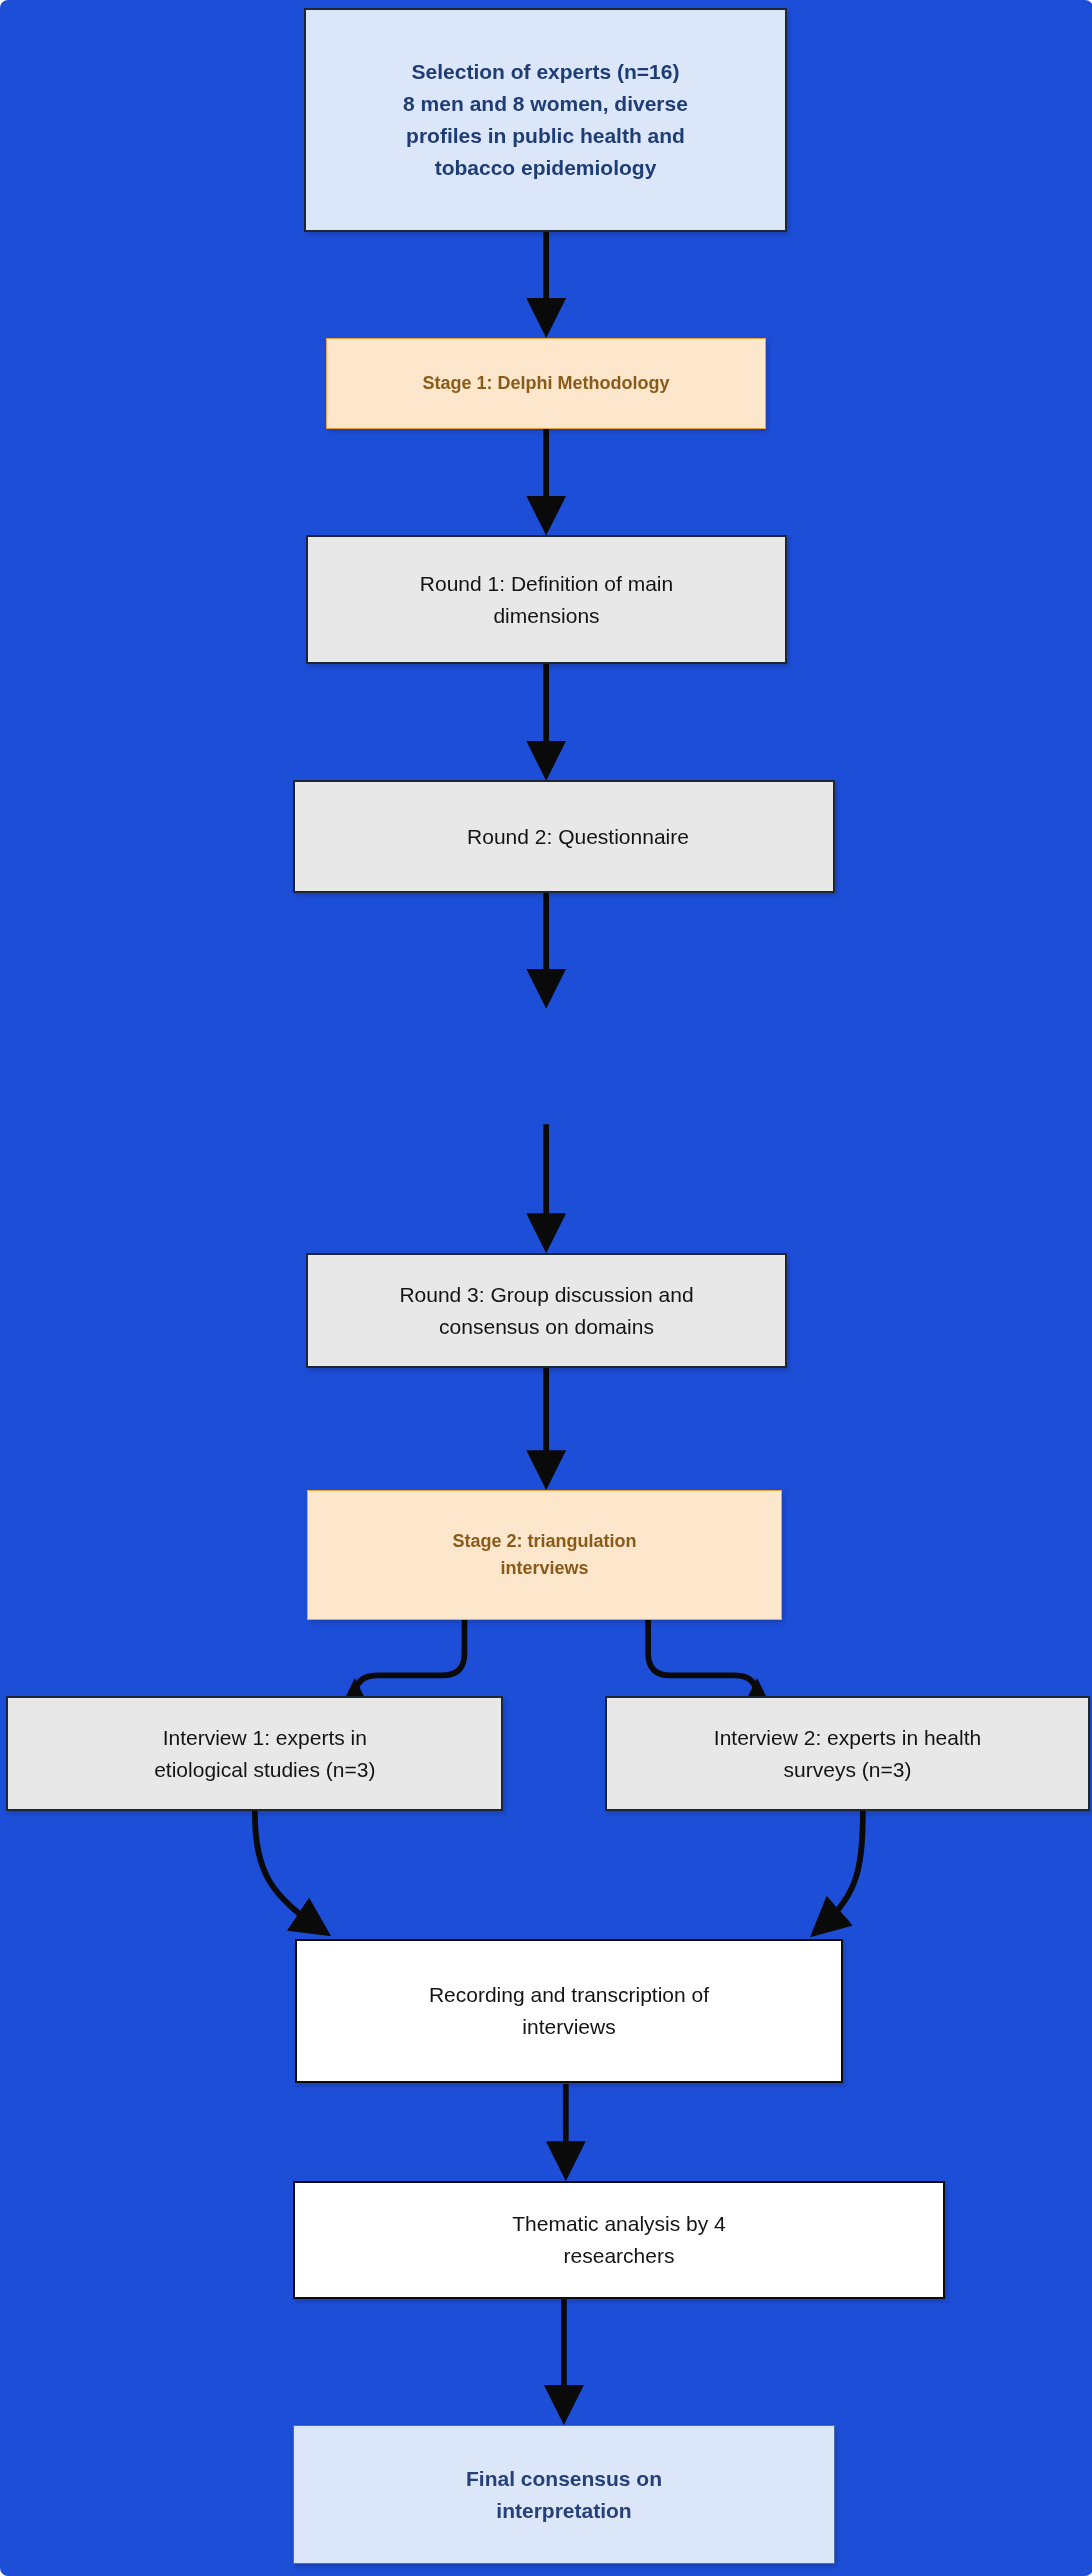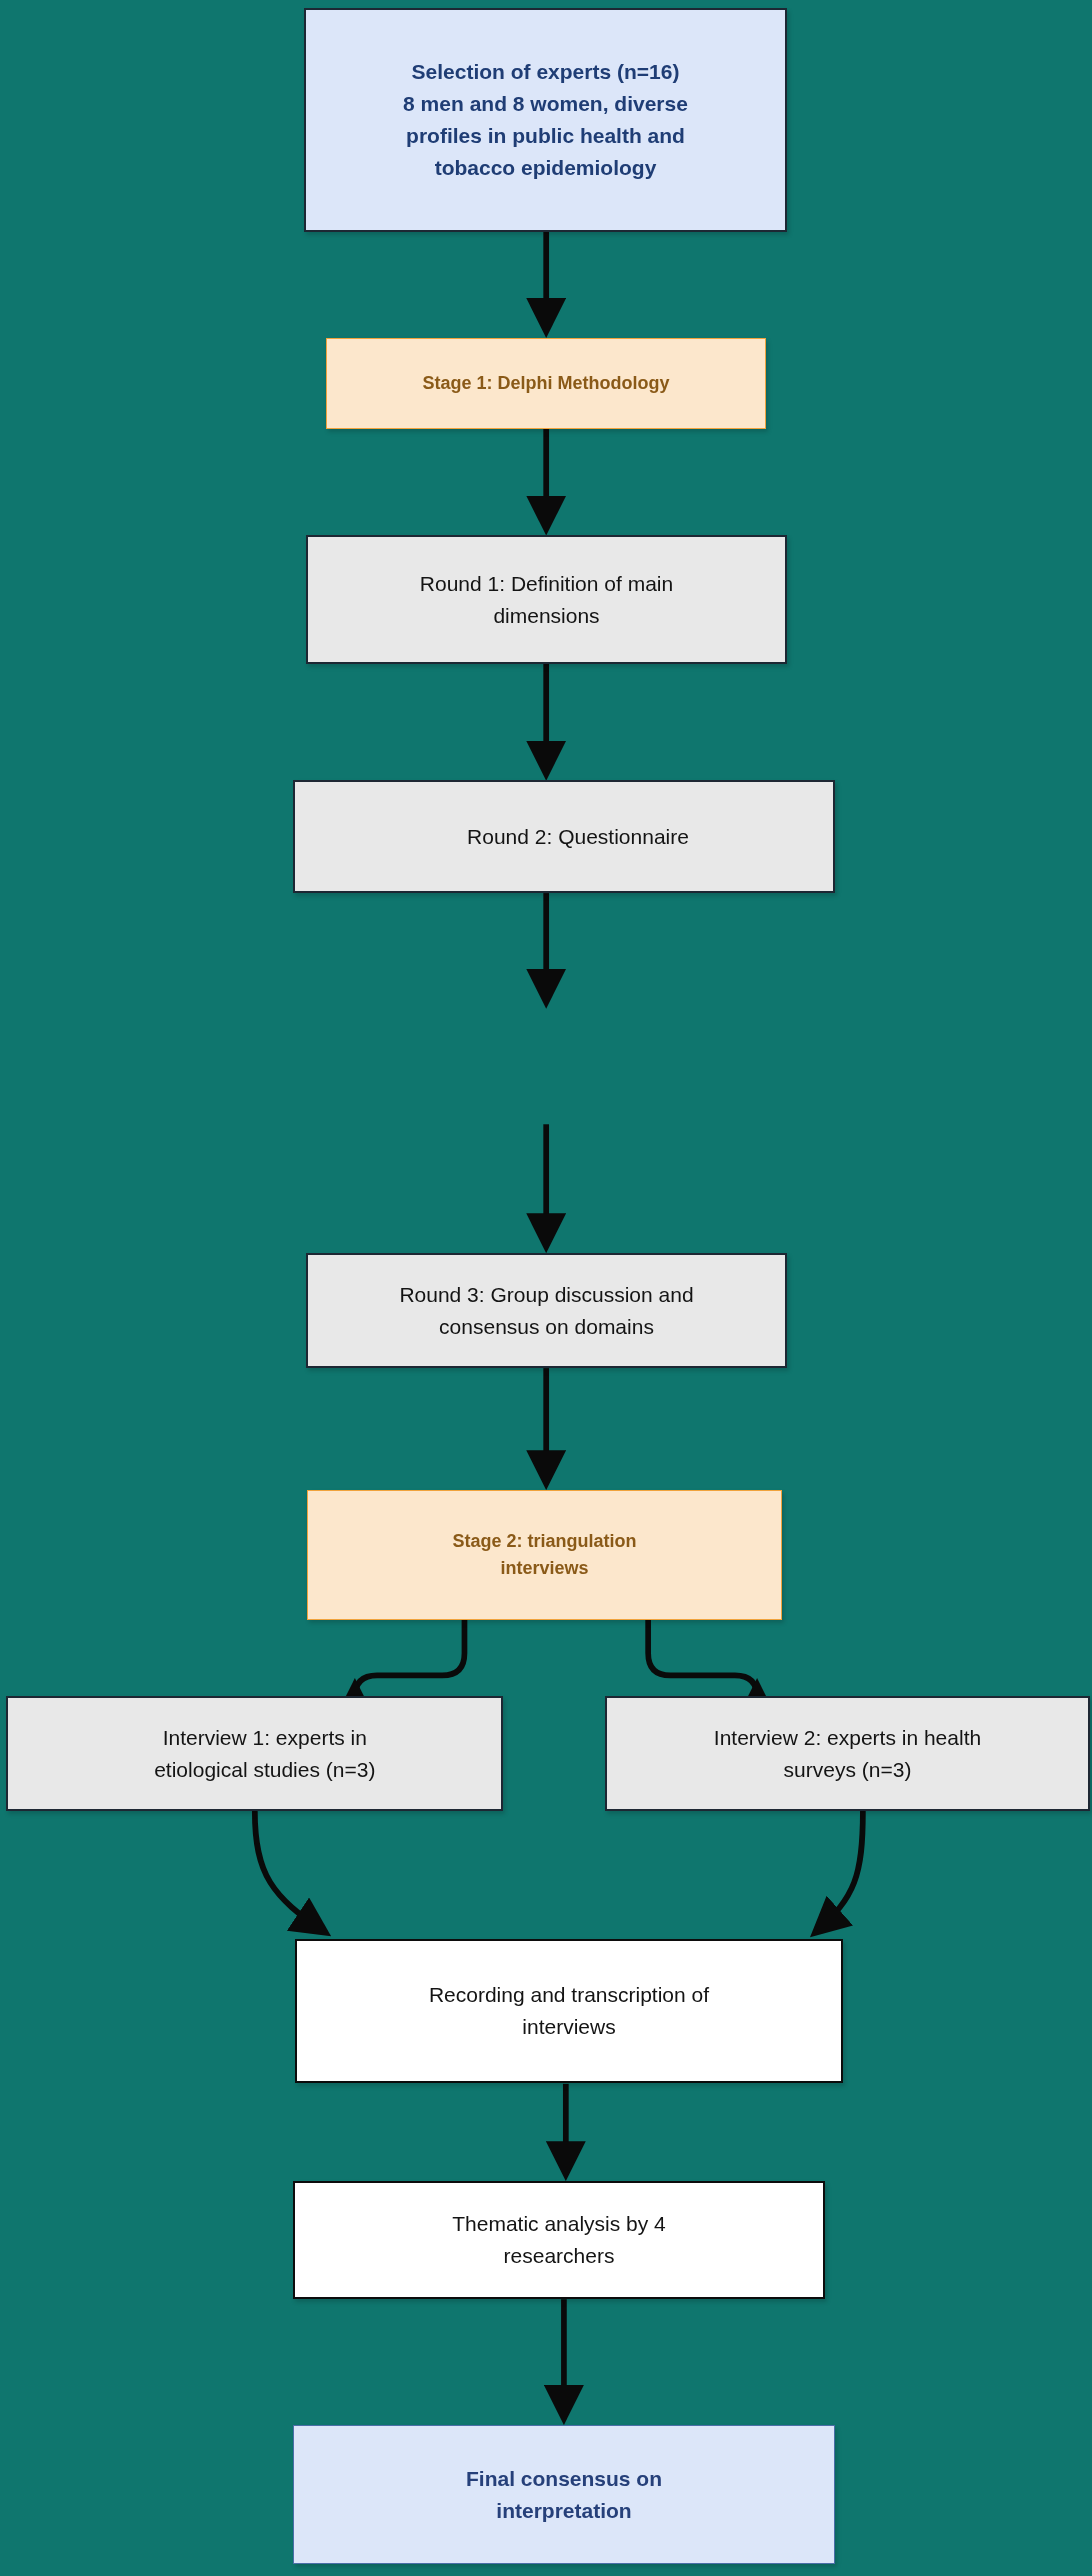--- a/index.html
+++ b/index.html
@@ -75,21 +75,21 @@
     font-weight: 400;
   }
   .node-label {
     display: block;
     padding: 0 14px;
   }
 </style>
 </head>
 <body>
 
-<div id="flowchart-root" style="background: #0f766e;">
+<div id="flowchart-root" style="background: #1d4ed8; border-radius: 8px;">
 
   <svg id="edge-layer" viewBox="0 0 1725 4067" width="1093" height="2576" xmlns="http://www.w3.org/2000/svg" aria-hidden="true">
     <defs>
       <marker id="arrowhead" markerWidth="7" markerHeight="7" refX="5.6" refY="3.5" orient="auto" markerUnits="strokeWidth">
         <path d="M0,0 L7,3.5 L0,7 z" fill="#0a0a0a"></path>
       </marker>
     </defs>
 
     <line x1="862" y1="365" x2="862" y2="521" stroke="#0a0a0a" stroke-width="9" marker-end="url(#arrowhead)"></line>
 
@@ -155,21 +155,21 @@
   <div class="node gray" style="left: 605px; top: 1696px; width: 485px; height: 115px;">
     <span class="node-label">Interview 2: experts in health
 surveys (n=3)</span>
   </div>
 
   <div class="node white" style="left: 295px; top: 1939px; width: 548px; height: 144px;">
     <span class="node-label">Recording and transcription of
 interviews</span>
   </div>
 
-  <div class="node white" style="left: 293px; top: 2181px; width: 532px; height: 118px;">
+  <div class="node white" style="left: 293px; top: 2181px; width: 652px; height: 118px;">
     <span class="node-label">Thematic analysis by 4
 researchers</span>
   </div>
 
   <div class="node blue-thin" style="left: 293px; top: 2425px; width: 542px; height: 139px;">
     <span class="node-label">Final consensus on
 interpretation</span>
   </div>
 
 </div>

